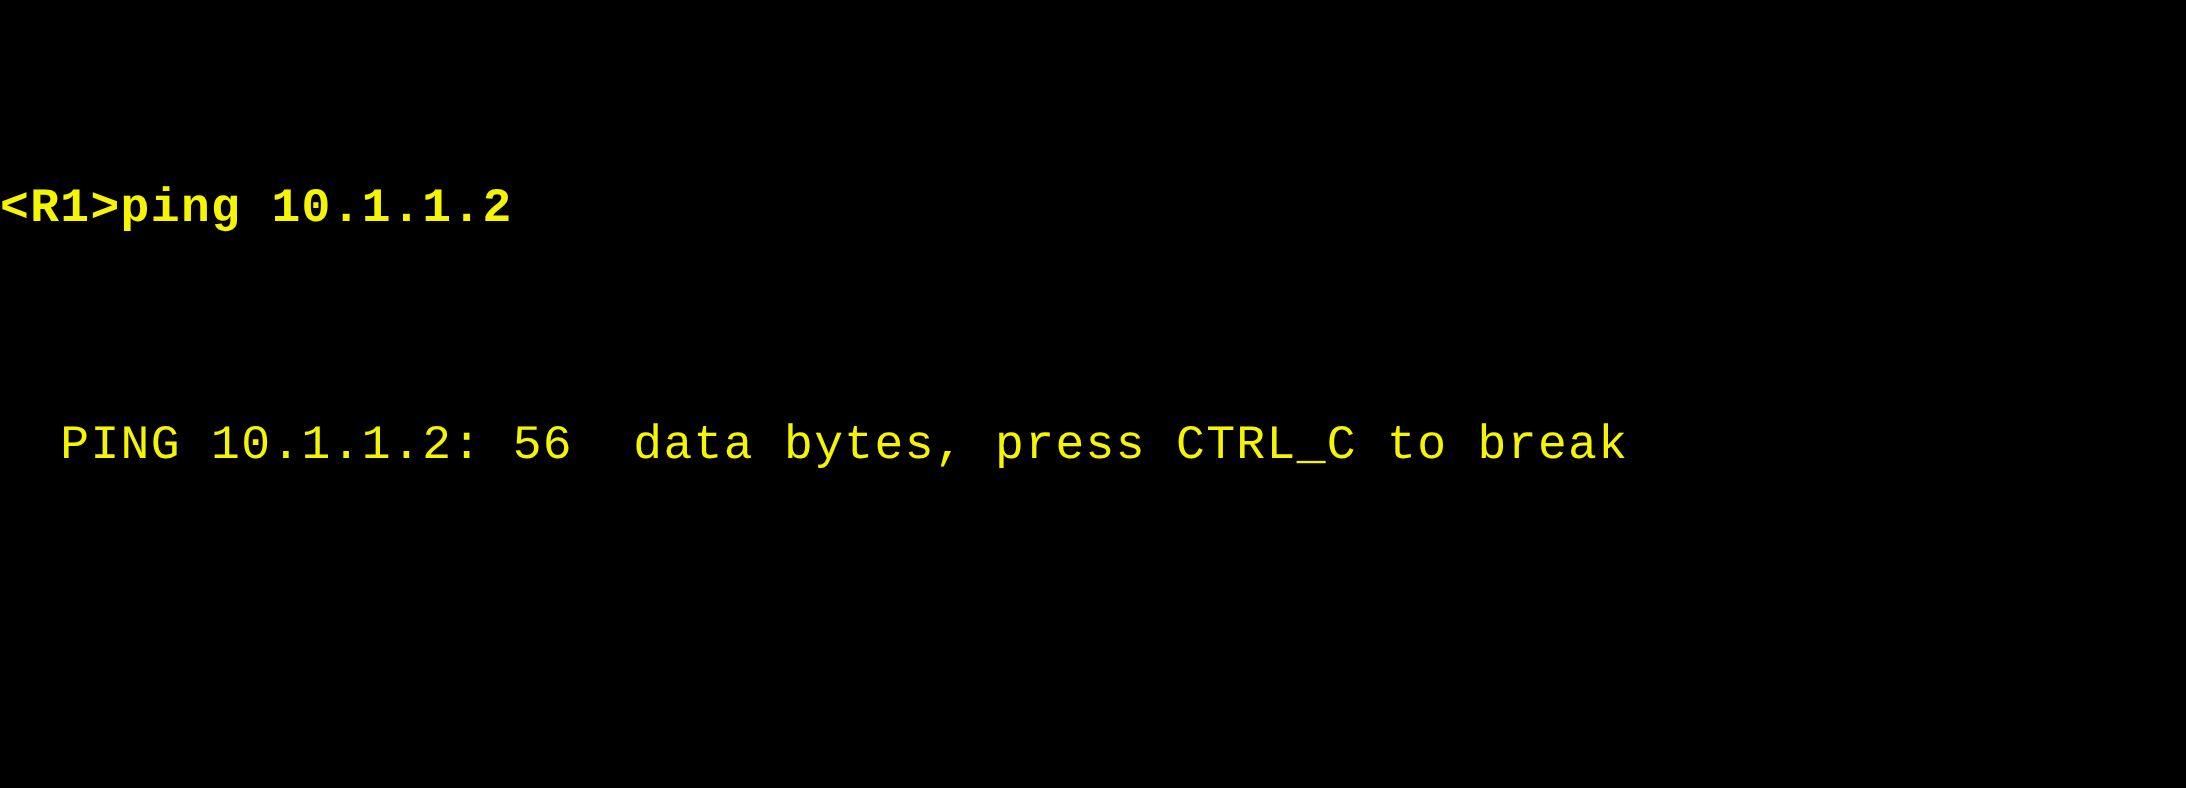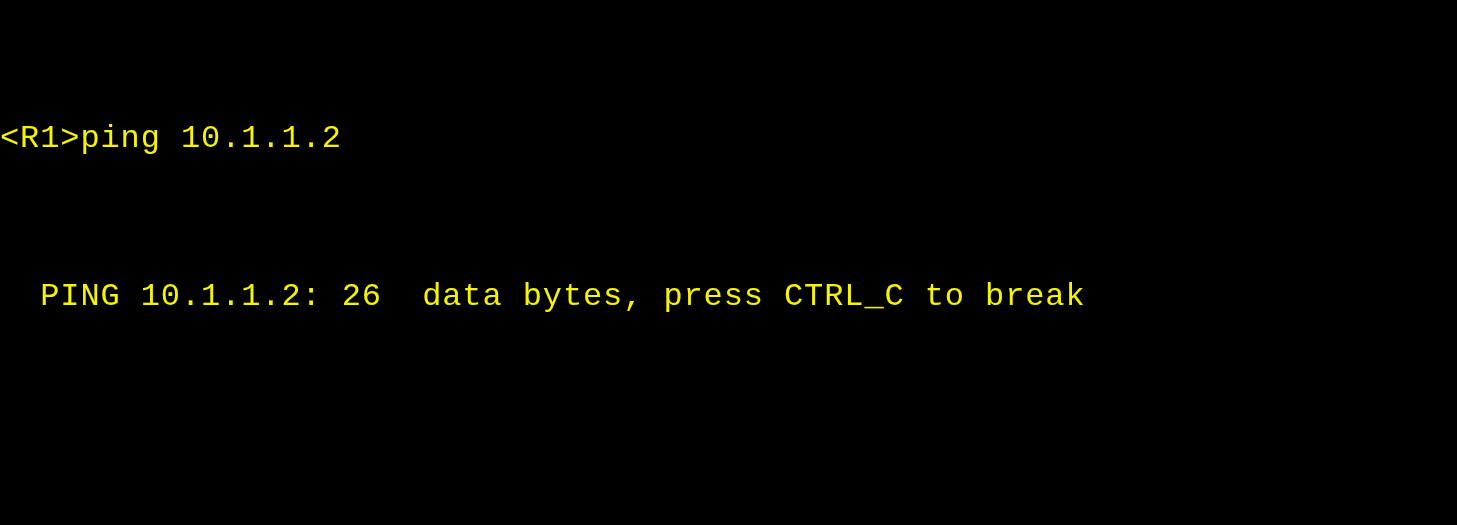--- a/index.html
+++ b/index.html
@@ -31,30 +31,31 @@
   .term-line {
     white-space: pre;
     min-height: 39.6px;
     display: block;
     font-family: inherit;
     font-size: inherit;
     line-height: inherit;
   }
   .cmd-line {
     color: #f5f500;
+    font-weight: bold;
   }
 </style>
 </head>
 <body>
 
 <div id="terminal">
 
   <div class="term-line cmd-line">&lt;R1&gt;ping 10.1.1.2</div>
 
-  <div class="term-line">  PING 10.1.1.2: 26  data bytes, press CTRL_C to break</div>
+  <div class="term-line">  PING 10.1.1.2: 56  data bytes, press CTRL_C to break</div>
 
 
   
 
   
 
   
 
   
 

